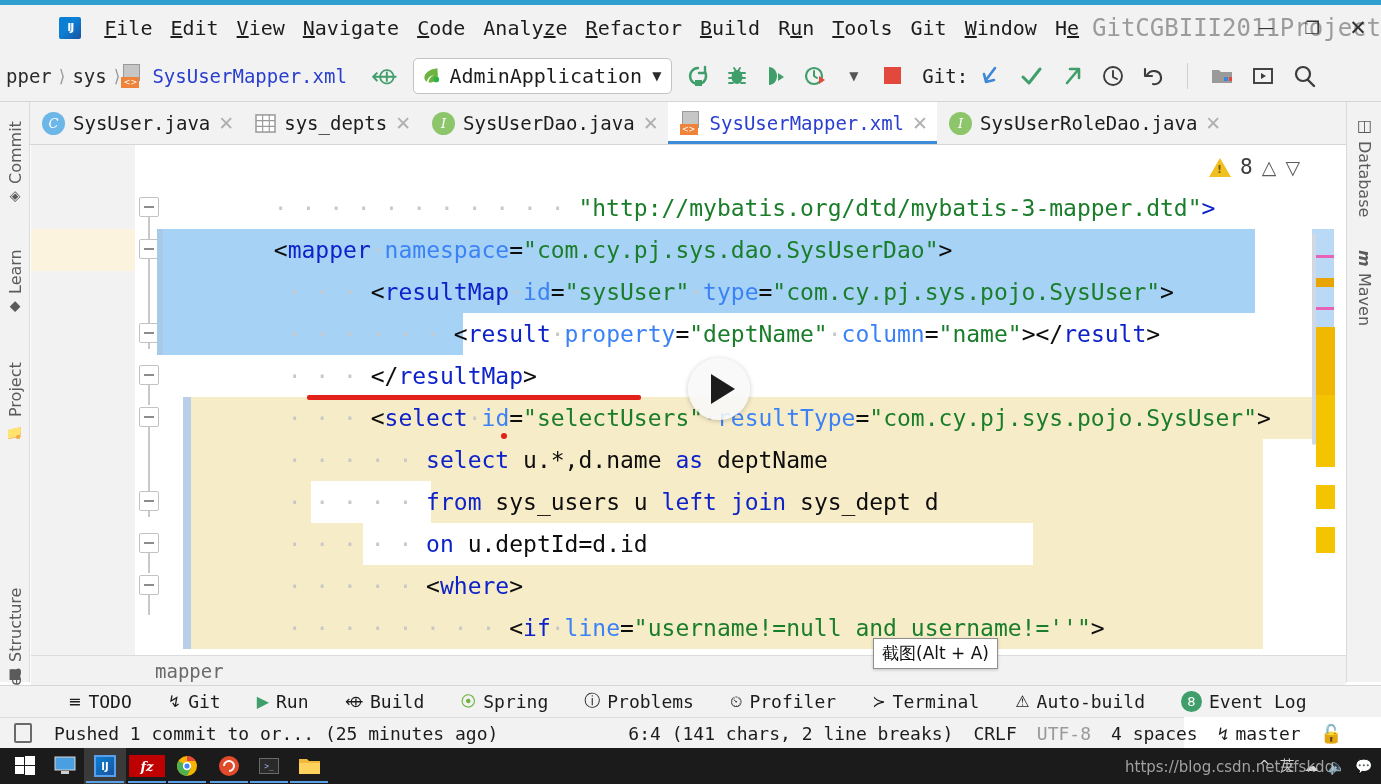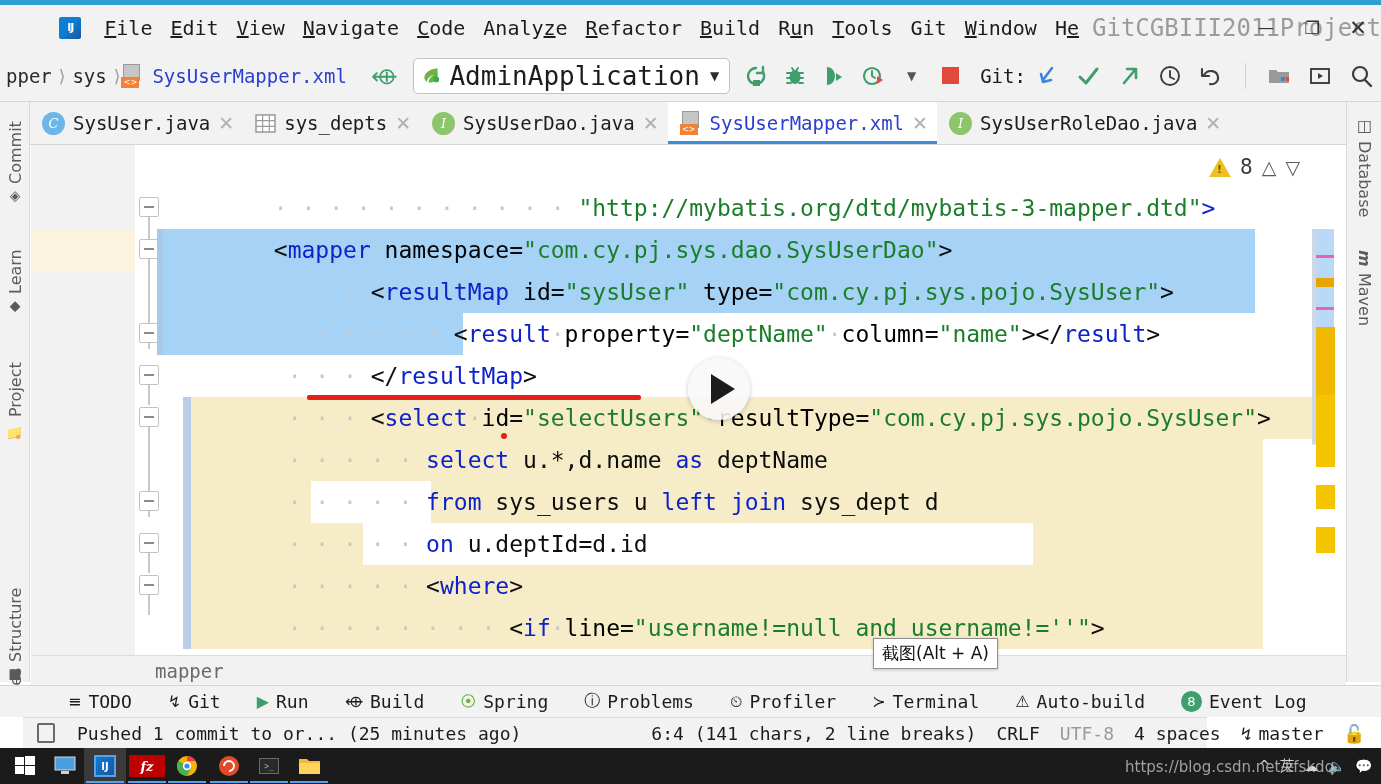--- a/index.html
+++ b/index.html
@@ -57,21 +57,21 @@
   .xml-ico .tag { position:absolute; left:0px; bottom:0px; width:18px;height:11px; background:#f0833a;
      color:#fff; font-size:8px; line-height:11px; text-align:center; font-family:"DejaVu Sans", sans-serif; }
 
   .hammer { margin:0 10px 0 18px; font-size:23px; color:#3f9e6a; transform:scaleX(-1); }
 
   .runcfg {
     display:flex; align-items:center; height:36px; background:#fff; border:1px solid #c3c3c3;
     border-radius:5px; padding:0 10px 0 7px; margin-left:6px;
   }
   .spring-leaf { width:21px;height:19px;margin-right:7px; flex:none; }
-  .runcfg-label { font-size:26px; color:#1c1c1c; white-space:nowrap; }
+  .runcfg-label { font-size:20px; color:#1c1c1c; white-space:nowrap; }
   .caret-dn { margin-left:10px; font-size:12px; color:#2b2b2b; font-family:"DejaVu Sans", sans-serif;}
 
   .tbicons { display:flex; align-items:center; margin-left:12px; gap:12px; }
   .tbi { width:27px; height:27px; display:flex; align-items:center; justify-content:center; }
   .stop-sq { width:17px;height:17px; background:#e2483c; }
   .git-label { font-size:19px; color:#1c1c1c; margin:0 8px 0 16px; }
   .divider-v { width:1px; height:26px; background:#cfcfcf; margin:0 6px; }
 
   
   .tabsbar {
@@ -147,21 +147,21 @@
     position:absolute; left:0; height:42px; line-height:42px; white-space:pre;
     font-size:23px; font-family:"DejaVu Sans Mono", monospace; color:#0d0d0d;
     letter-spacing:0px;
   }
   .sel-band { position:absolute; background:#a6d2f5; }
   .yel-band { position:absolute; background:#f7ecc8; }
   .white-band { position:absolute; background:#ffffff; }
   .selbar { position:absolute; left:0; width:8px; background:#a9c9e9; }
 
   .k-tag   { color:#0d22c8; }   
-  .k-attr  { color:#000000; }   
+  .k-attr  { color:#3b82f6; }   
   .k-str   { color:#1a7d2a; }   
   .k-punc  { color:#0d0d0d; }
   .dot     { color:#c8c8c8; }
 
   .bulb { position:absolute; width:26px;height:26px; }
   .bulb .b { position:absolute; left:5px; top:1px; width:15px;height:15px; border-radius:50%;
     background:radial-gradient(circle at 40% 35%,#ffc84d,#f59b15); }
   .bulb .s { position:absolute; left:8px; top:15px; width:9px;height:3px; background:#e09010; border-radius:1px;}
   .bulb .s2{ position:absolute; left:8px; top:19px; width:9px;height:3px; background:#e09010; border-radius:1px;}
 
@@ -217,21 +217,20 @@
   .btw { display:flex; align-items:center; gap:7px; font-size:18px; color:#1c1c1c;
     padding:0 18px; white-space:nowrap; font-family:"DejaVu Sans Mono", monospace;}
   .btw .ic { font-size:16px; font-family:"DejaVu Sans", sans-serif; display:flex; align-items:center;}
 
   
   .statusbar {
     position:absolute; left:0; top:717px; width:1184px; height:31px;
     background:#f2f2f2; border-top:1px solid #dcdcdc;
     display:flex; align-items:center; font-size:18px; color:#1c1c1c;
     font-family:"DejaVu Sans Mono", monospace;
-    margin-left:23px;
   }
   .sb-ico { width:18px;height:20px;border:2px solid #6a6a6a;border-radius:2px; margin:0 12px 0 14px; flex:none;}
   .sb-item { padding:0 10px; white-space:nowrap; }
   .sb-dim { color:#9a9a9a; }
 
   
   .taskbar { position:absolute; left:0; top:748px; width:1381px; height:36px; background:#1b1b1b; }
   .tb-app { position:absolute; top:0; width:42px; height:36px; display:flex; align-items:center; justify-content:center; }
   .tb-app.act { background:#3a3a3a; }
   .tb-underline { position:absolute; bottom:1px; height:2px; background:#5aa0e8; }

